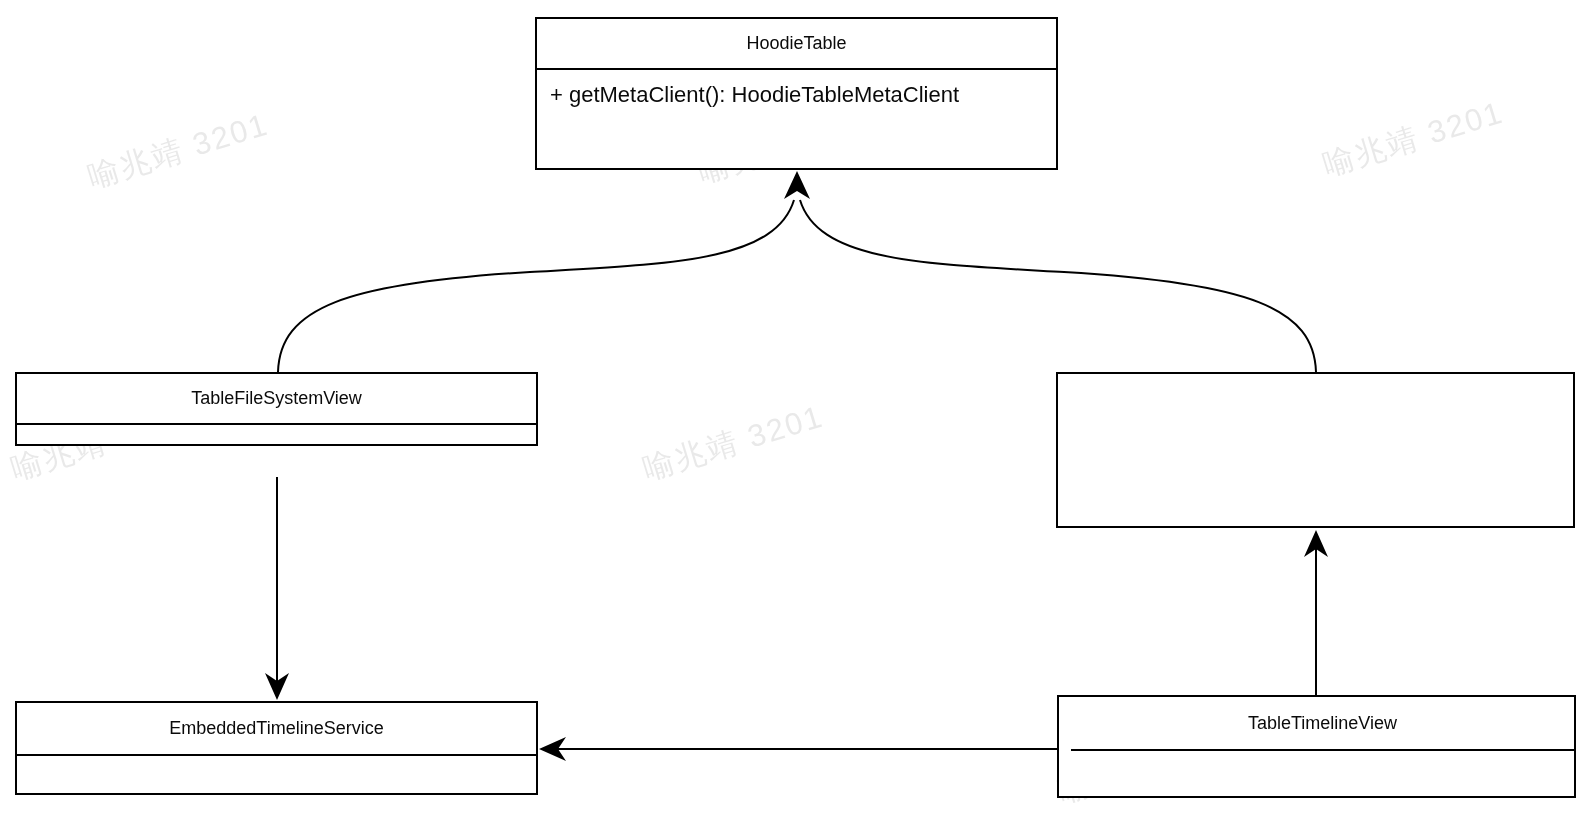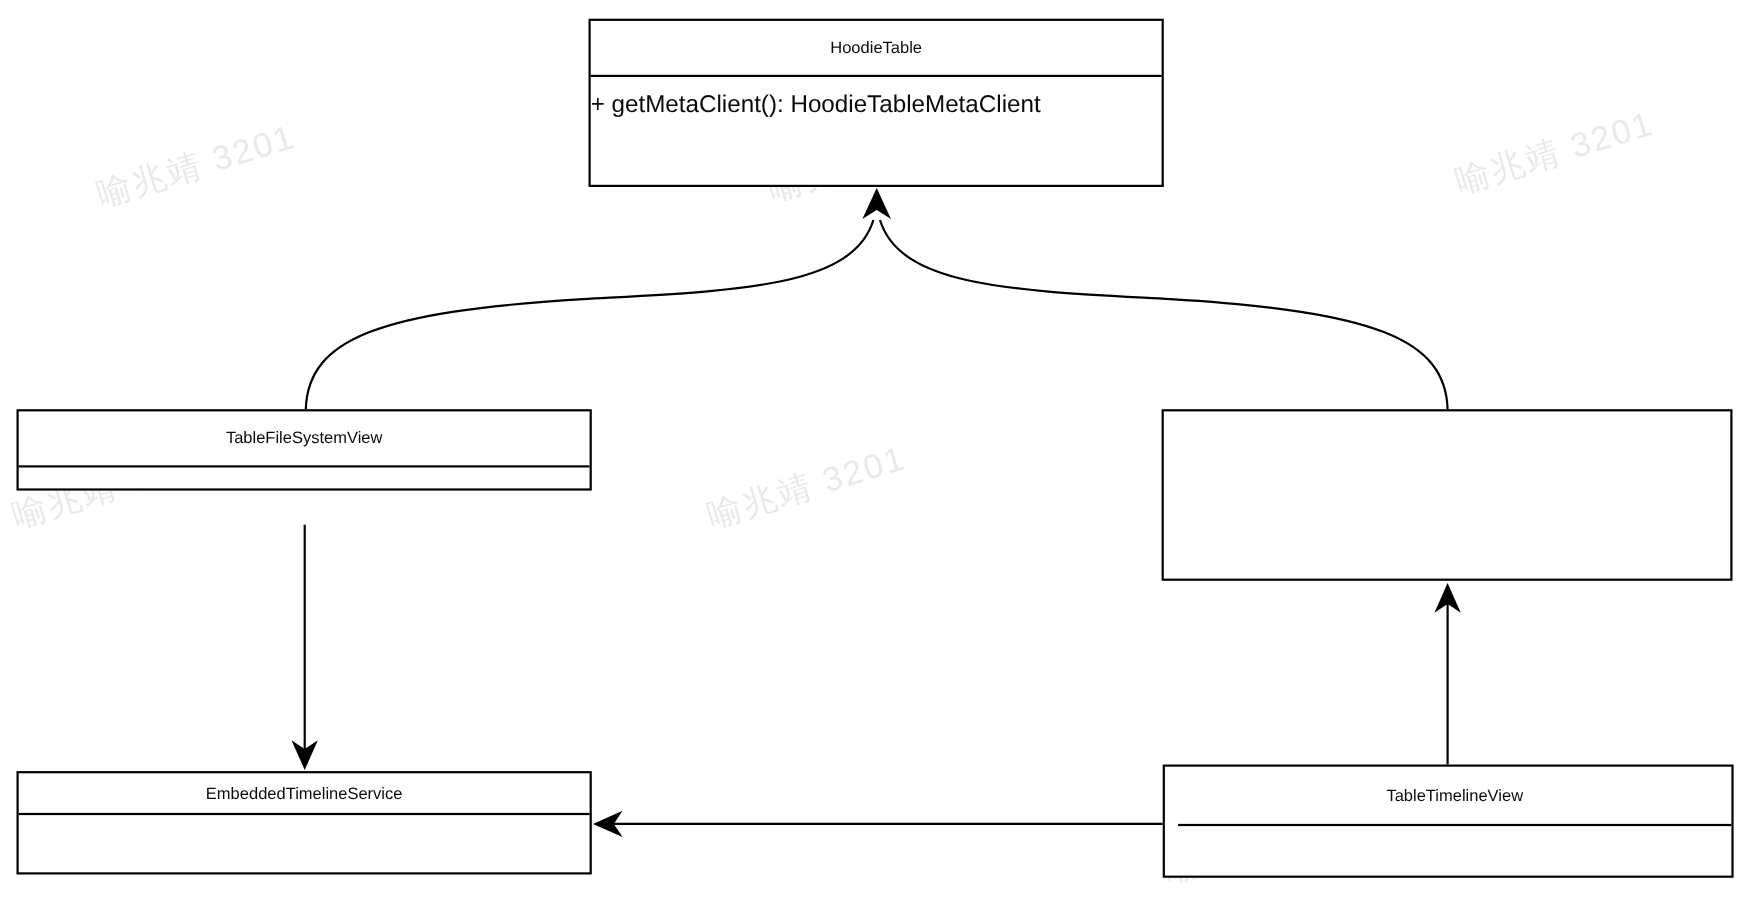--- a/index.html
+++ b/index.html
@@ -33,46 +33,47 @@
     box-sizing: border-box;
     border: 2px solid #000000;
     background: #ffffff;
   }
   .class-title {
     box-sizing: border-box;
     border-bottom: 2px solid #000000;
     display: flex;
     align-items: center;
     justify-content: center;
-    font-size: 15px;
+    font-size: 18px;
     color: #0a0a0a;
     white-space: nowrap;
   }
   .class-methods {
     box-sizing: border-box;
   }
   .method-line {
     box-sizing: border-box;
+    padding-left: 13px;
     font-size: 22px;
     color: #0a0a0a;
     display: flex;
     align-items: center;
     white-space: nowrap;
   }
   
   #box-hoodietable   { left: 535px;  top: 17px;  width: 523px; height: 153px; }
   #box-hoodietable .class-title   { height: 51px; }
   #box-hoodietable .method-line   { height: 49px; }
   #box-tablefsv      { left: 15px;   top: 372px; width: 523px; height: 74px; }
   #box-tablefsv .class-title      { height: 51px; }
   #box-metaclient    { left: 1056px; top: 372px; width: 519px; height: 156px; }
   #box-metaclient .class-title    { height: 52px; }
   #box-metaclient .method-line    { height: 50px; }
   #box-embedded      { left: 15px;   top: 701px; width: 523px; height: 94px; }
-  #box-embedded .class-title      { height: 38px; }
+  #box-embedded .class-title      { height: 53px; }
   #box-timelineview  { left: 1057px; top: 695px; width: 519px; height: 103px; }
   #box-timelineview .class-title  { height: 54px; margin-left: 12px; }
   
   #edges {
     position: absolute;
     z-index: 3;
     left: 0; top: 0;
     pointer-events: none;
   }
   #edges path.edge {

